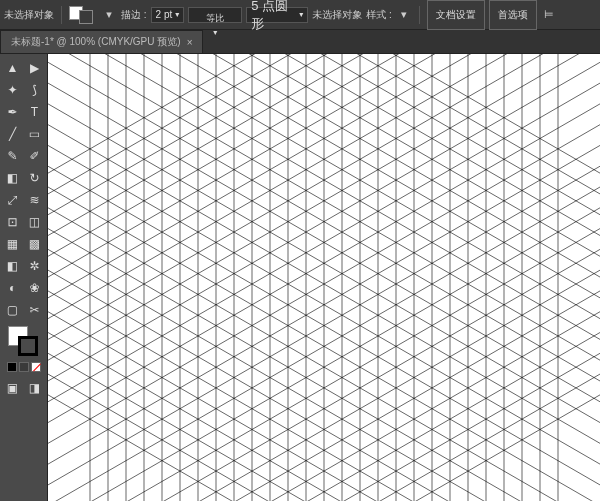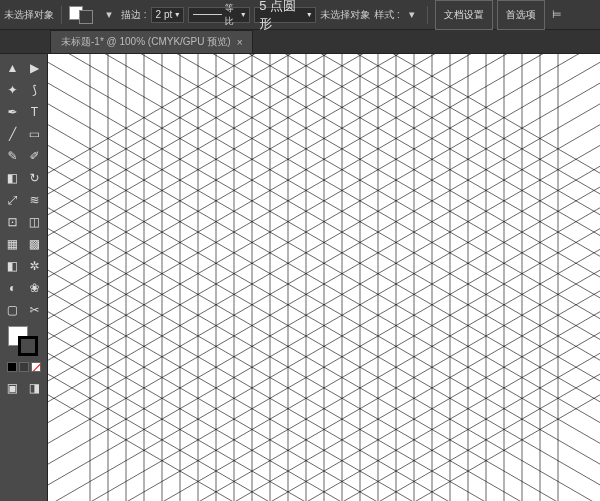--- a/index.html
+++ b/index.html
@@ -8,21 +8,21 @@
 .topbar .swatch-pair { width:28px; height:18px; position:relative; }
 .topbar .swatch-pair .fill-sw { position:absolute; width:14px; height:14px; border:1px solid #888; background:#fff; top:0; left:0; }
 .topbar .swatch-pair .stroke-sw { position:absolute; width:14px; height:14px; border:1px solid #888; top:4px; left:10px; background:#3a3a3a; }
 .topbar .sep { width:1px; height:18px; background:#555; margin:0 3px; }
 .tb-label { font-size:10px; color:#ccc; white-space:nowrap; }
 .tb-dd { background:#2a2a2a; border:1px solid #555; color:#ddd; font-size:10px; padding:1px 4px; height:16px; display:flex; align-items:center; gap:3px; }
 .tb-dd::after { content:"▾"; font-size:8px; }
 .tb-btn { background:#3a3a3a; border:1px solid #666; color:#ddd; font-size:10px; padding:2px 8px; height:30px; cursor:pointer; }
 .tb-icon { width:16px; height:16px; display:flex; align-items:center; justify-content:center; cursor:pointer; color:#ccc; }
 .stroke-line { width:38px; height:1px; background:#ccc; }
-.tabbar { height:24px; background:#333; display:flex; padding-left:50px; border-bottom:1px solid #222;}
+.tabbar { height:24px; background:#333; display:flex; border-bottom:1px solid #222;}
 .tab { background:#4a4a4a; color:#bbb; font-size:10px; padding:4px 10px; border:1px solid #222; border-bottom:none; display:flex; align-items:center; gap:6px; }
 .tab .x { font-size:10px; cursor:pointer; }
 .main { display:flex; height:447px; }
 .toolcol { width:48px; background:#4a4a4a; border-right:1px solid #222; padding:4px 2px; display:flex; flex-direction:column; align-items:center; gap:2px; }
 .trow { display:flex; gap:2px; }
 .tool { width:20px; height:20px; background:#4a4a4a; display:flex; align-items:center; justify-content:center; cursor:pointer; font-size:12px; color:#ddd; border:1px solid transparent; }
 .fillstroke { width:32px; height:32px; position:relative; margin-top:4px; }
 .fillstroke .fsw { position:absolute; width:20px; height:20px; border:1px solid #888; background:#fff; top:0; left:0; }
 .fillstroke .ssw { position:absolute; width:20px; height:20px; border:3px solid #000; top:10px; left:10px; background:#4a4a4a; }
 .minirow { display:flex; gap:2px; margin-top:2px; }
@@ -41,21 +41,21 @@
   <div class="sep"></div>
   <div class="swatch-pair">
     <div class="fill-sw"></div>
       <div class="stroke-sw"></div>
   </div>
   <div class="tb-icon">▾</div>
   <span class="tb-label">描边 :</span>
   <div class="tb-dd">
       <span>2 pt</span>
     </div>
-  <div class="tb-dd" style="width:62px;">
+  <div class="tb-dd" style="width:54px;flex-direction:column;">
       <div class="stroke-line"></div>
       <span style="font-size:9px;">等比</span>
     </div>
   <div class="tb-dd" style="width:62px;">
       <span style="font-size:13px;">5 点圆形</span>
     </div>
   <span class="tb-label">未选择对象</span>
   <span class="tb-label">样式 :</span>
   <div class="tb-icon">▾</div>
   <div class="sep"></div>

